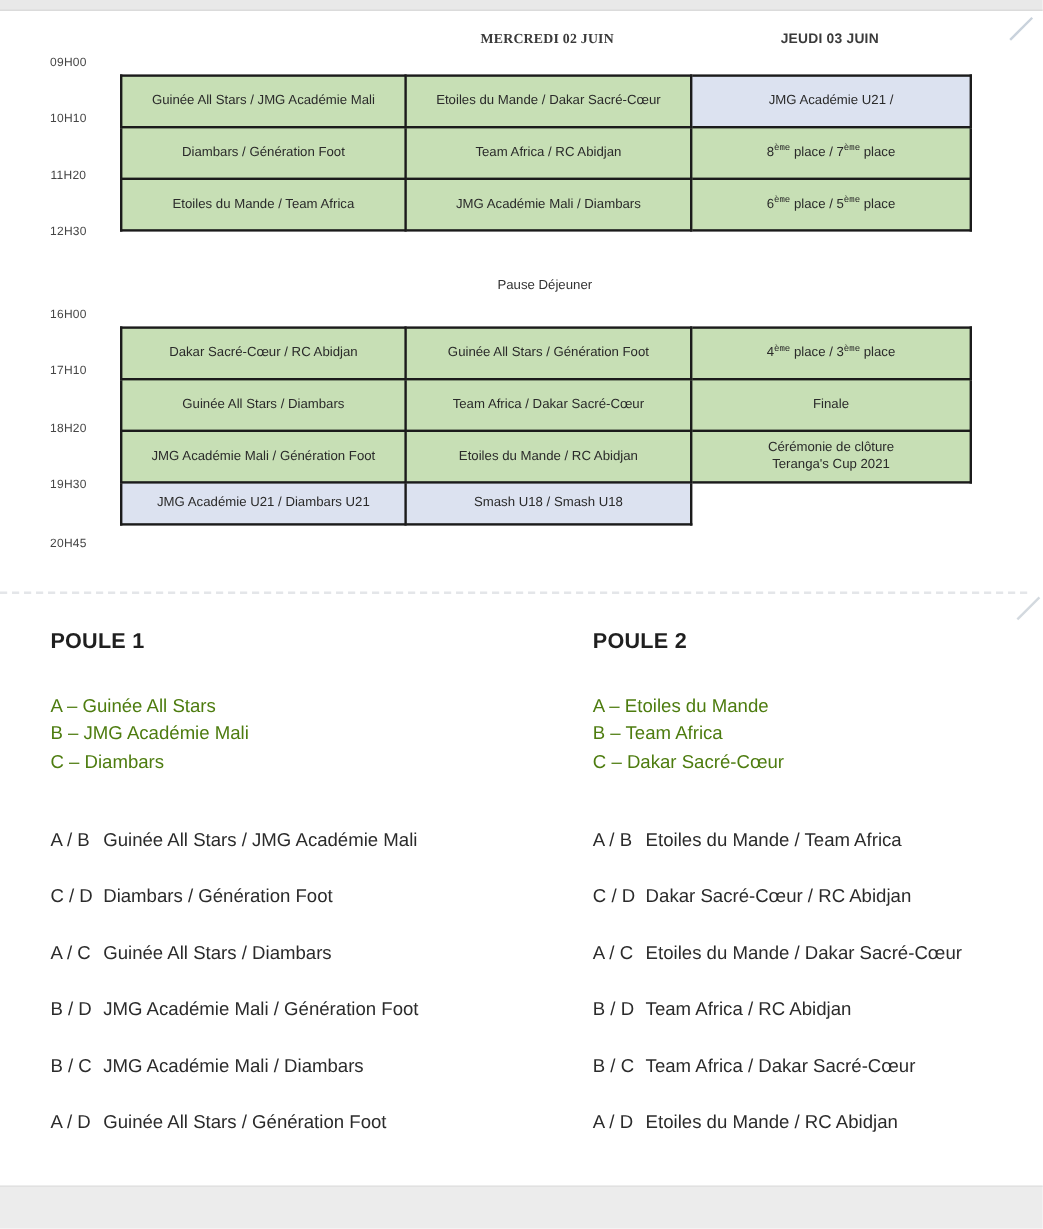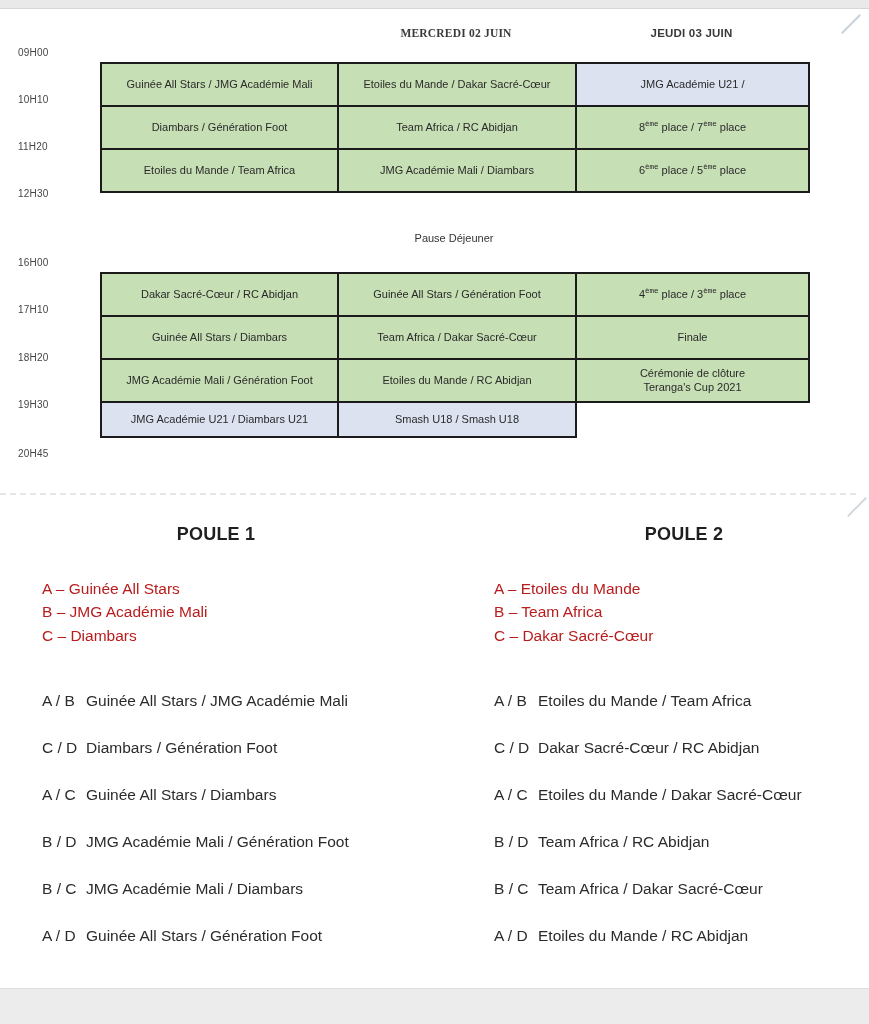--- a/index.html
+++ b/index.html
@@ -30,21 +30,21 @@
   
   .separator{position:absolute;left:0;top:493px;width:856px;height:0;border-top:2px dashed #e4e6e9;}
 
   
   .day-header{position:absolute;top:27px;height:15px;text-align:center;
     font-size:11.5px;font-weight:700;color:#3a3a3a;letter-spacing:.2px;}
   .dh-1{left:100px;width:237px;margin-top:40px;}
   .dh-2{left:337px;width:238px;font-family:Liberation Serif, serif;}
   .dh-3{left:575px;width:233px;}
 
-  .time-label{position:absolute;left:18px;width:78px;text-align:left;
+  .time-label{position:absolute;left:18px;width:78px;text-align:center;
     font-size:10px;color:#454545;letter-spacing:.2px;}
 
   table.sched{position:absolute;border-collapse:collapse;table-layout:fixed;}
   table.sched td{
     border:2px solid var(--border);
     font-size:11px;color:#2a2a2a;
     text-align:center;vertical-align:middle;
     padding:0 4px;line-height:1.25;
   }
   .t-morning{left:100px;top:62px;}
@@ -56,22 +56,22 @@
   td.b{background:var(--cell-blue);}
   td .sup, sup{font-size:7.5px;vertical-align:super;line-height:0;font-family:Liberation Mono, monospace;}
 
   .pause{position:absolute;left:100px;top:232px;width:708px;text-align:center;
     font-size:11px;color:#333;}
 
   
   .pool{position:absolute;top:524px;}
   .pool-1{left:42px;width:348px;}
   .pool-2{left:494px;width:380px;}
-  .pool-title{text-align:center;font-size:18px;font-weight:700;color:#1f1f1f;letter-spacing:.2px;}
-  .team-list{margin-top:32px;font-size:15.5px;line-height:23.4px;color:#b91c1c;}
+  .pool-title{text-align:left;font-size:18px;font-weight:700;color:#1f1f1f;letter-spacing:.2px;}
+  .team-list{margin-top:32px;font-size:15.5px;line-height:23.4px;color:#4d7c0f;}
   .match-list{margin-top:45px;}
   .match-row{display:flex;align-items:flex-start;height:21px;margin-bottom:26px;
     font-size:15.5px;color:#2b2b2b;}
   .match-code{width:44px;flex-shrink:0;}
   .match-teams{flex:1;}
 </style>
 </head>
 <body>
 
 <div class="page">

